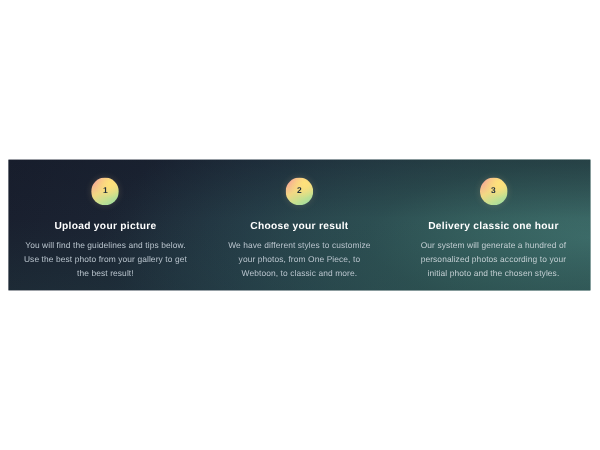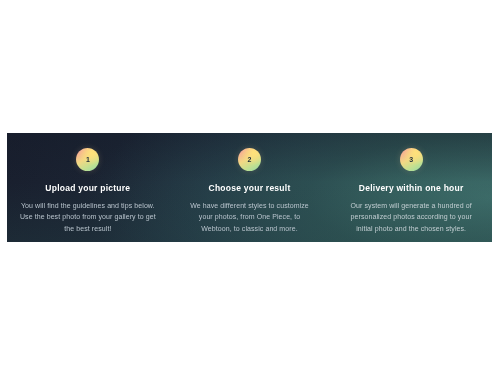--- a/index.html
+++ b/index.html
@@ -102,19 +102,19 @@
           <span class="step-badge-num">2</span>
         </div>
         <div class="step-title">Choose your result</div>
         <div class="step-desc">We have different styles to customize your photos, from One Piece, to Webtoon, to classic and more.</div>
       </div>
 
       <div class="step step-3">
         <div class="step-badge">
           <span class="step-badge-num">3</span>
         </div>
-        <div class="step-title">Delivery within one hour</div>
+        <div class="step-title">Delivery classic one hour</div>
         <div class="step-desc">Our system will generate a hundred of personalized photos according to your initial photo and the chosen styles.</div>
       </div>
 
     </div>
   </div>
 </div>
 
 </body></html>

